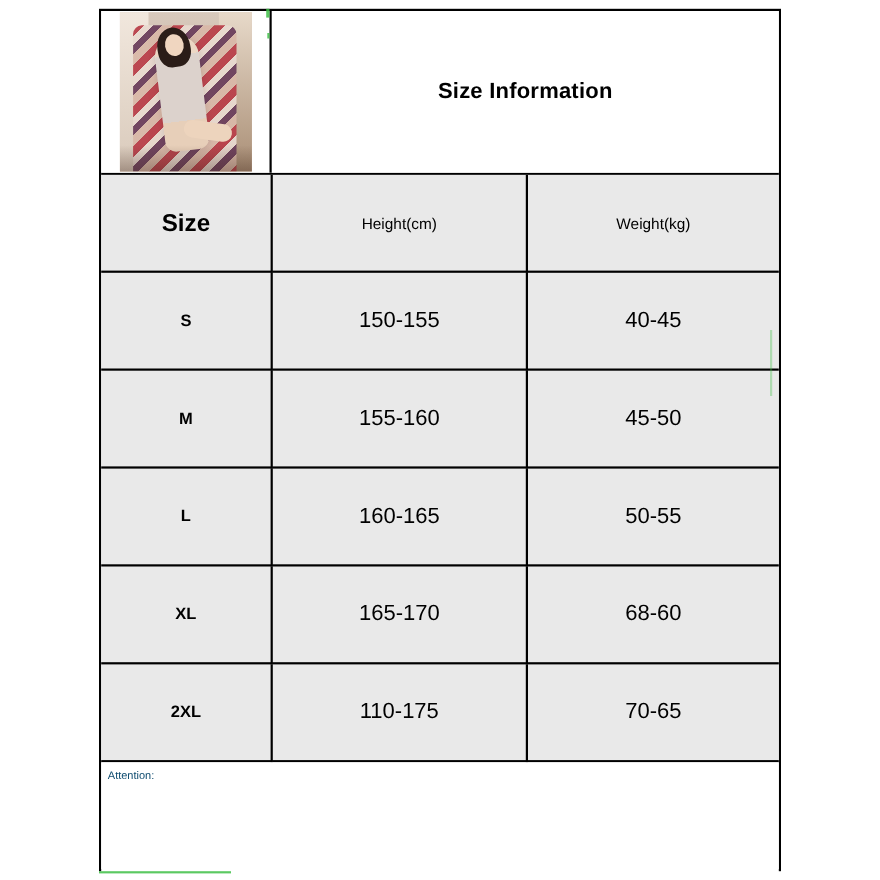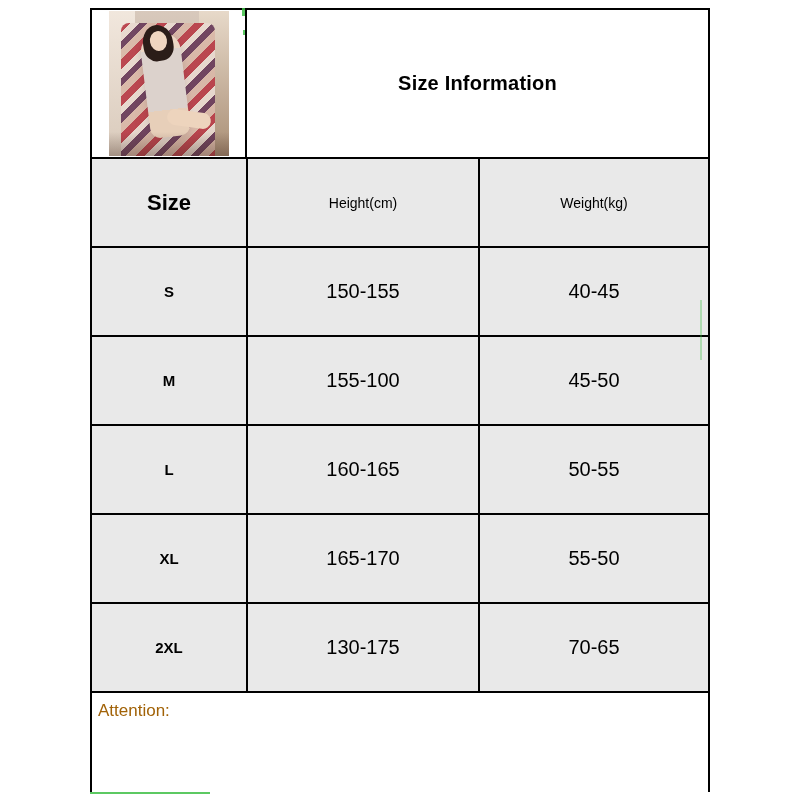--- a/index.html
+++ b/index.html
@@ -162,23 +162,23 @@
 
   
   .attention {
     padding: 6px 8px 0 6px;
     box-sizing: border-box;
     background: #ffffff;
     height: 134px;
   }
   .attention p {
     margin: 0 0 1px 0;
-    font-size: 17px;
+    font-size: 10px;
     line-height: 1.45;
-    color: #a16207;
+    color: #0c4a6e;
   }
 
   
   .speck {
     position: absolute;
     background: #3fbf46;
     opacity: .85;
   }
 </style>
 </head>
@@ -220,36 +220,36 @@
         </tr>
       </thead>
       <tbody>
         <tr>
           <td class="cell-size">S</td>
           <td class="cell-val">150-155</td>
           <td class="cell-val">40-45</td>
         </tr>
         <tr>
           <td class="cell-size">M</td>
-          <td class="cell-val">155-100</td>
+          <td class="cell-val">155-160</td>
           <td class="cell-val">45-50</td>
         </tr>
         <tr>
           <td class="cell-size">L</td>
           <td class="cell-val">160-165</td>
           <td class="cell-val">50-55</td>
         </tr>
         <tr>
           <td class="cell-size">XL</td>
           <td class="cell-val">165-170</td>
-          <td class="cell-val">55-50</td>
+          <td class="cell-val">68-60</td>
         </tr>
         <tr>
           <td class="cell-size">2XL</td>
-          <td class="cell-val">130-175</td>
+          <td class="cell-val">110-175</td>
           <td class="cell-val">70-65</td>
         </tr>
       </tbody>
     </table>
 
     <div class="attention">
       <p>Attention:</p>
     </div>
 
   </div>

